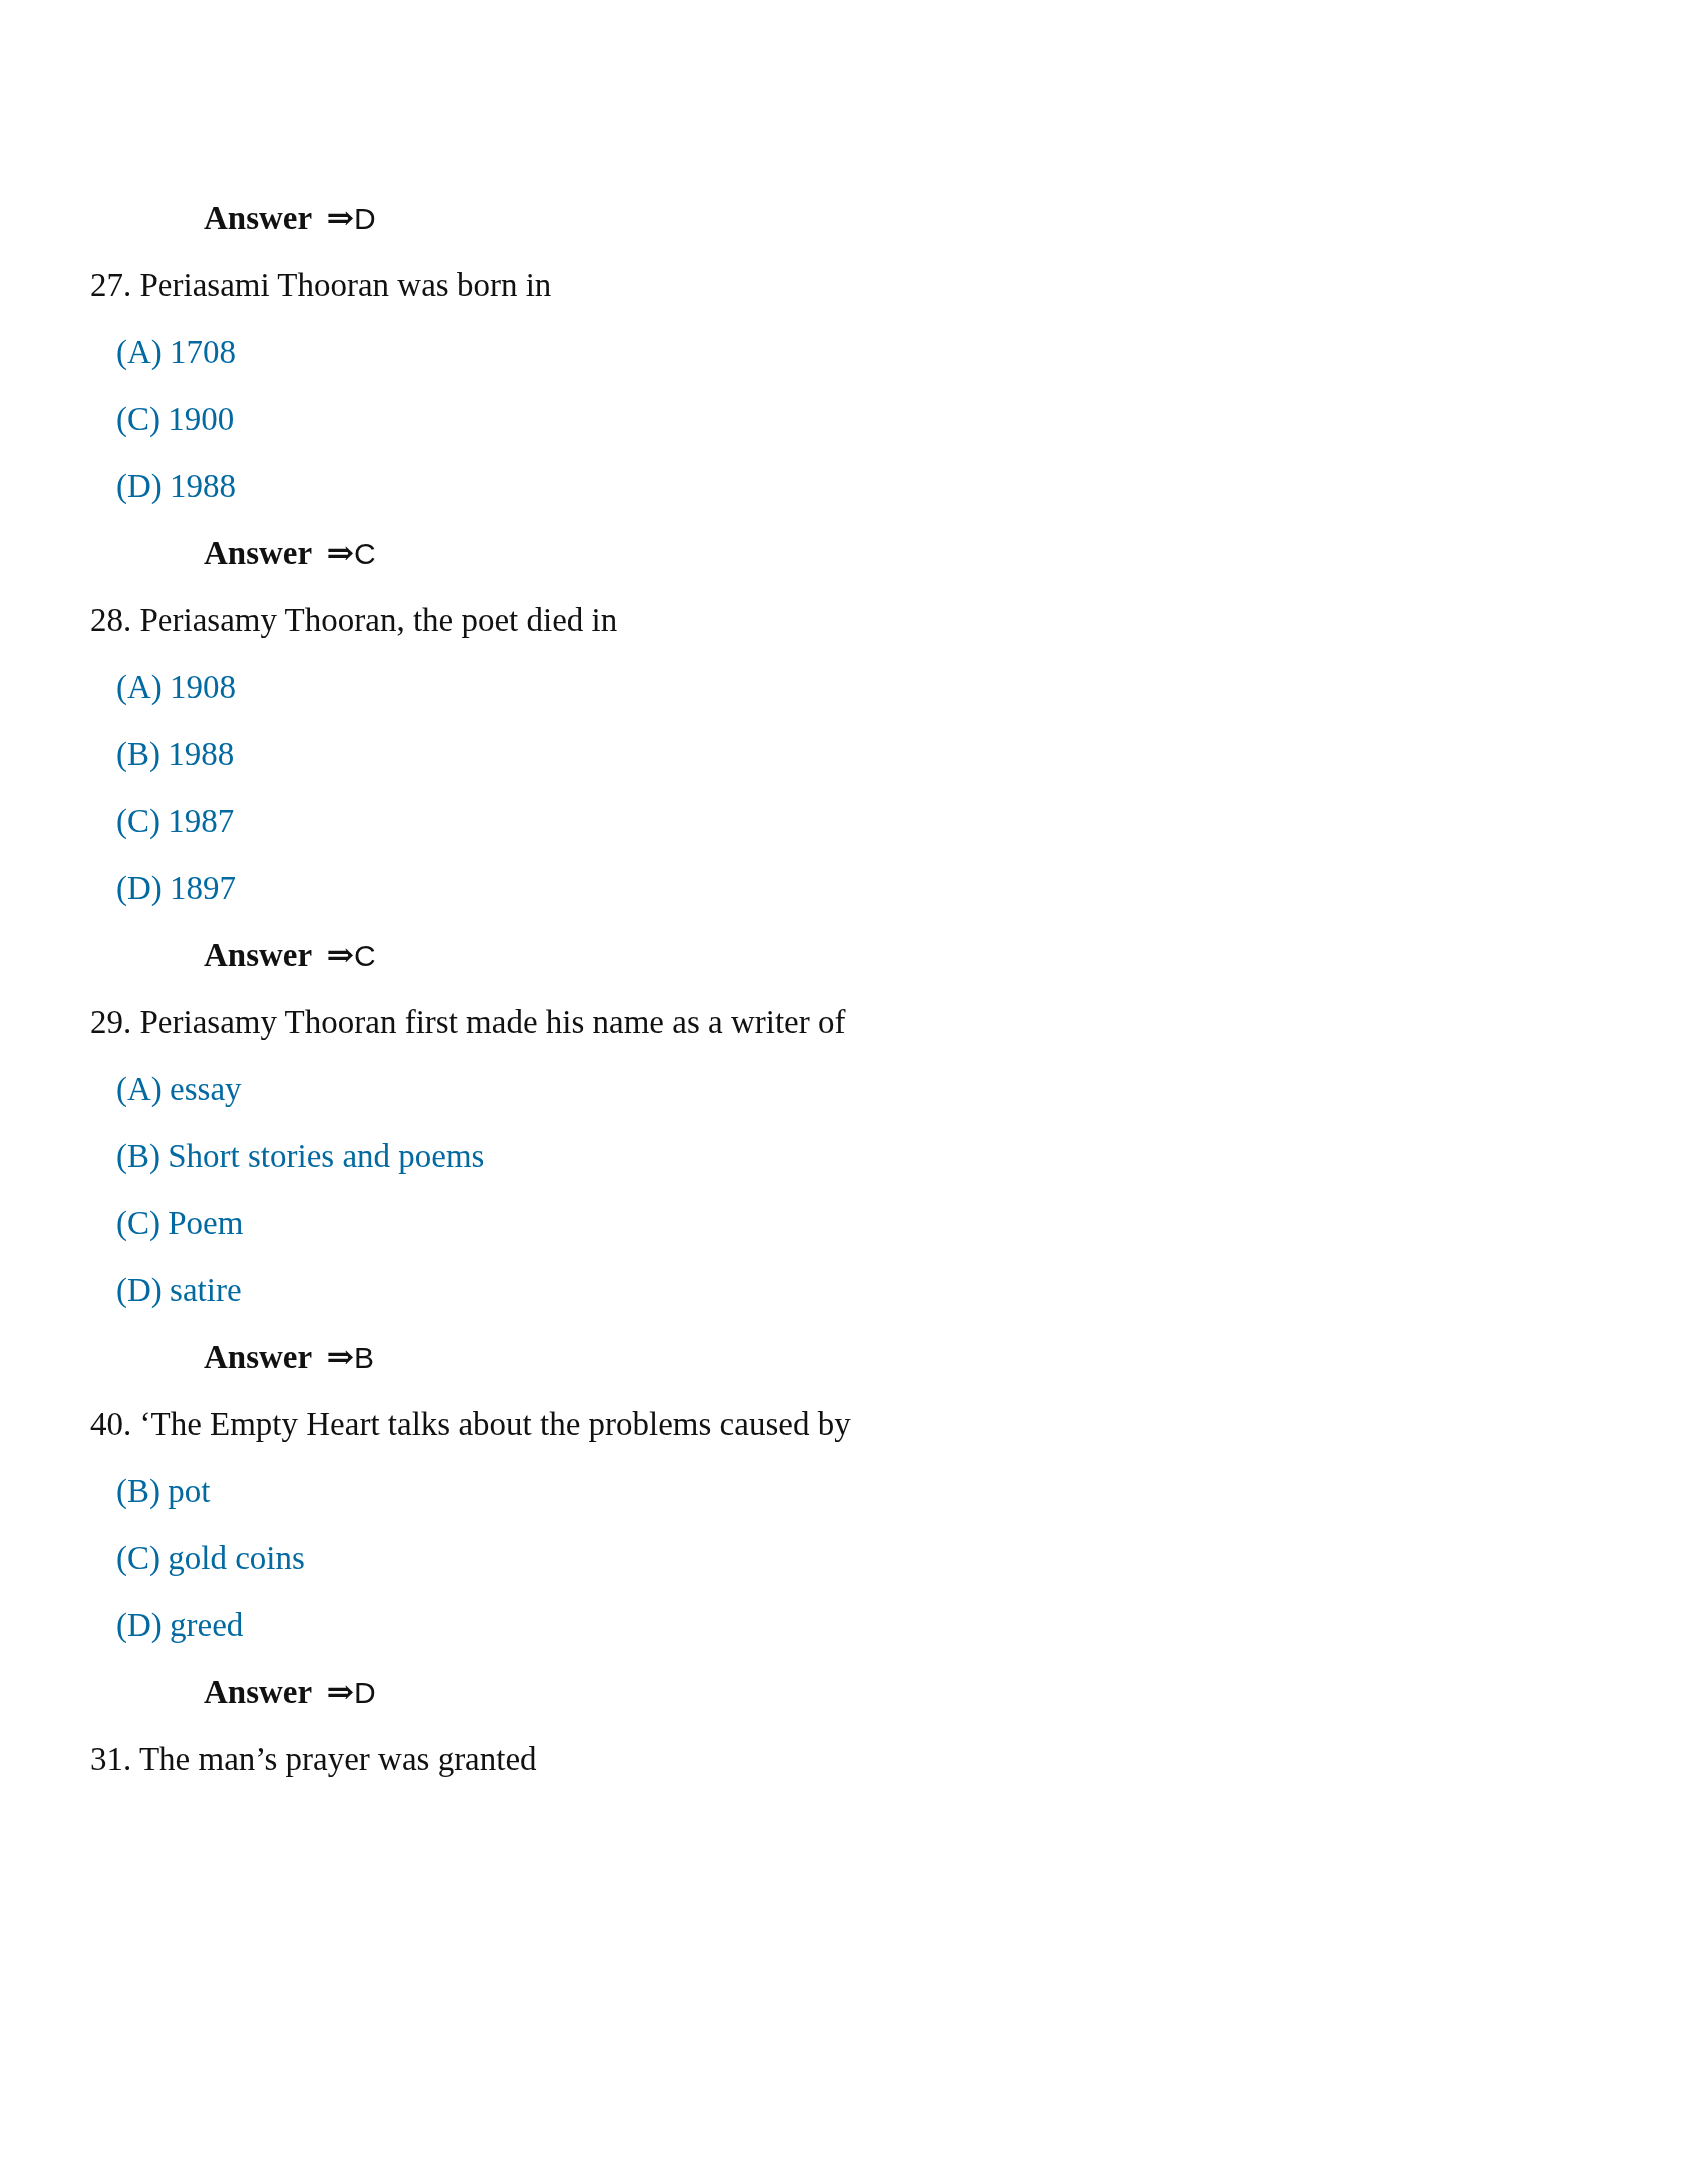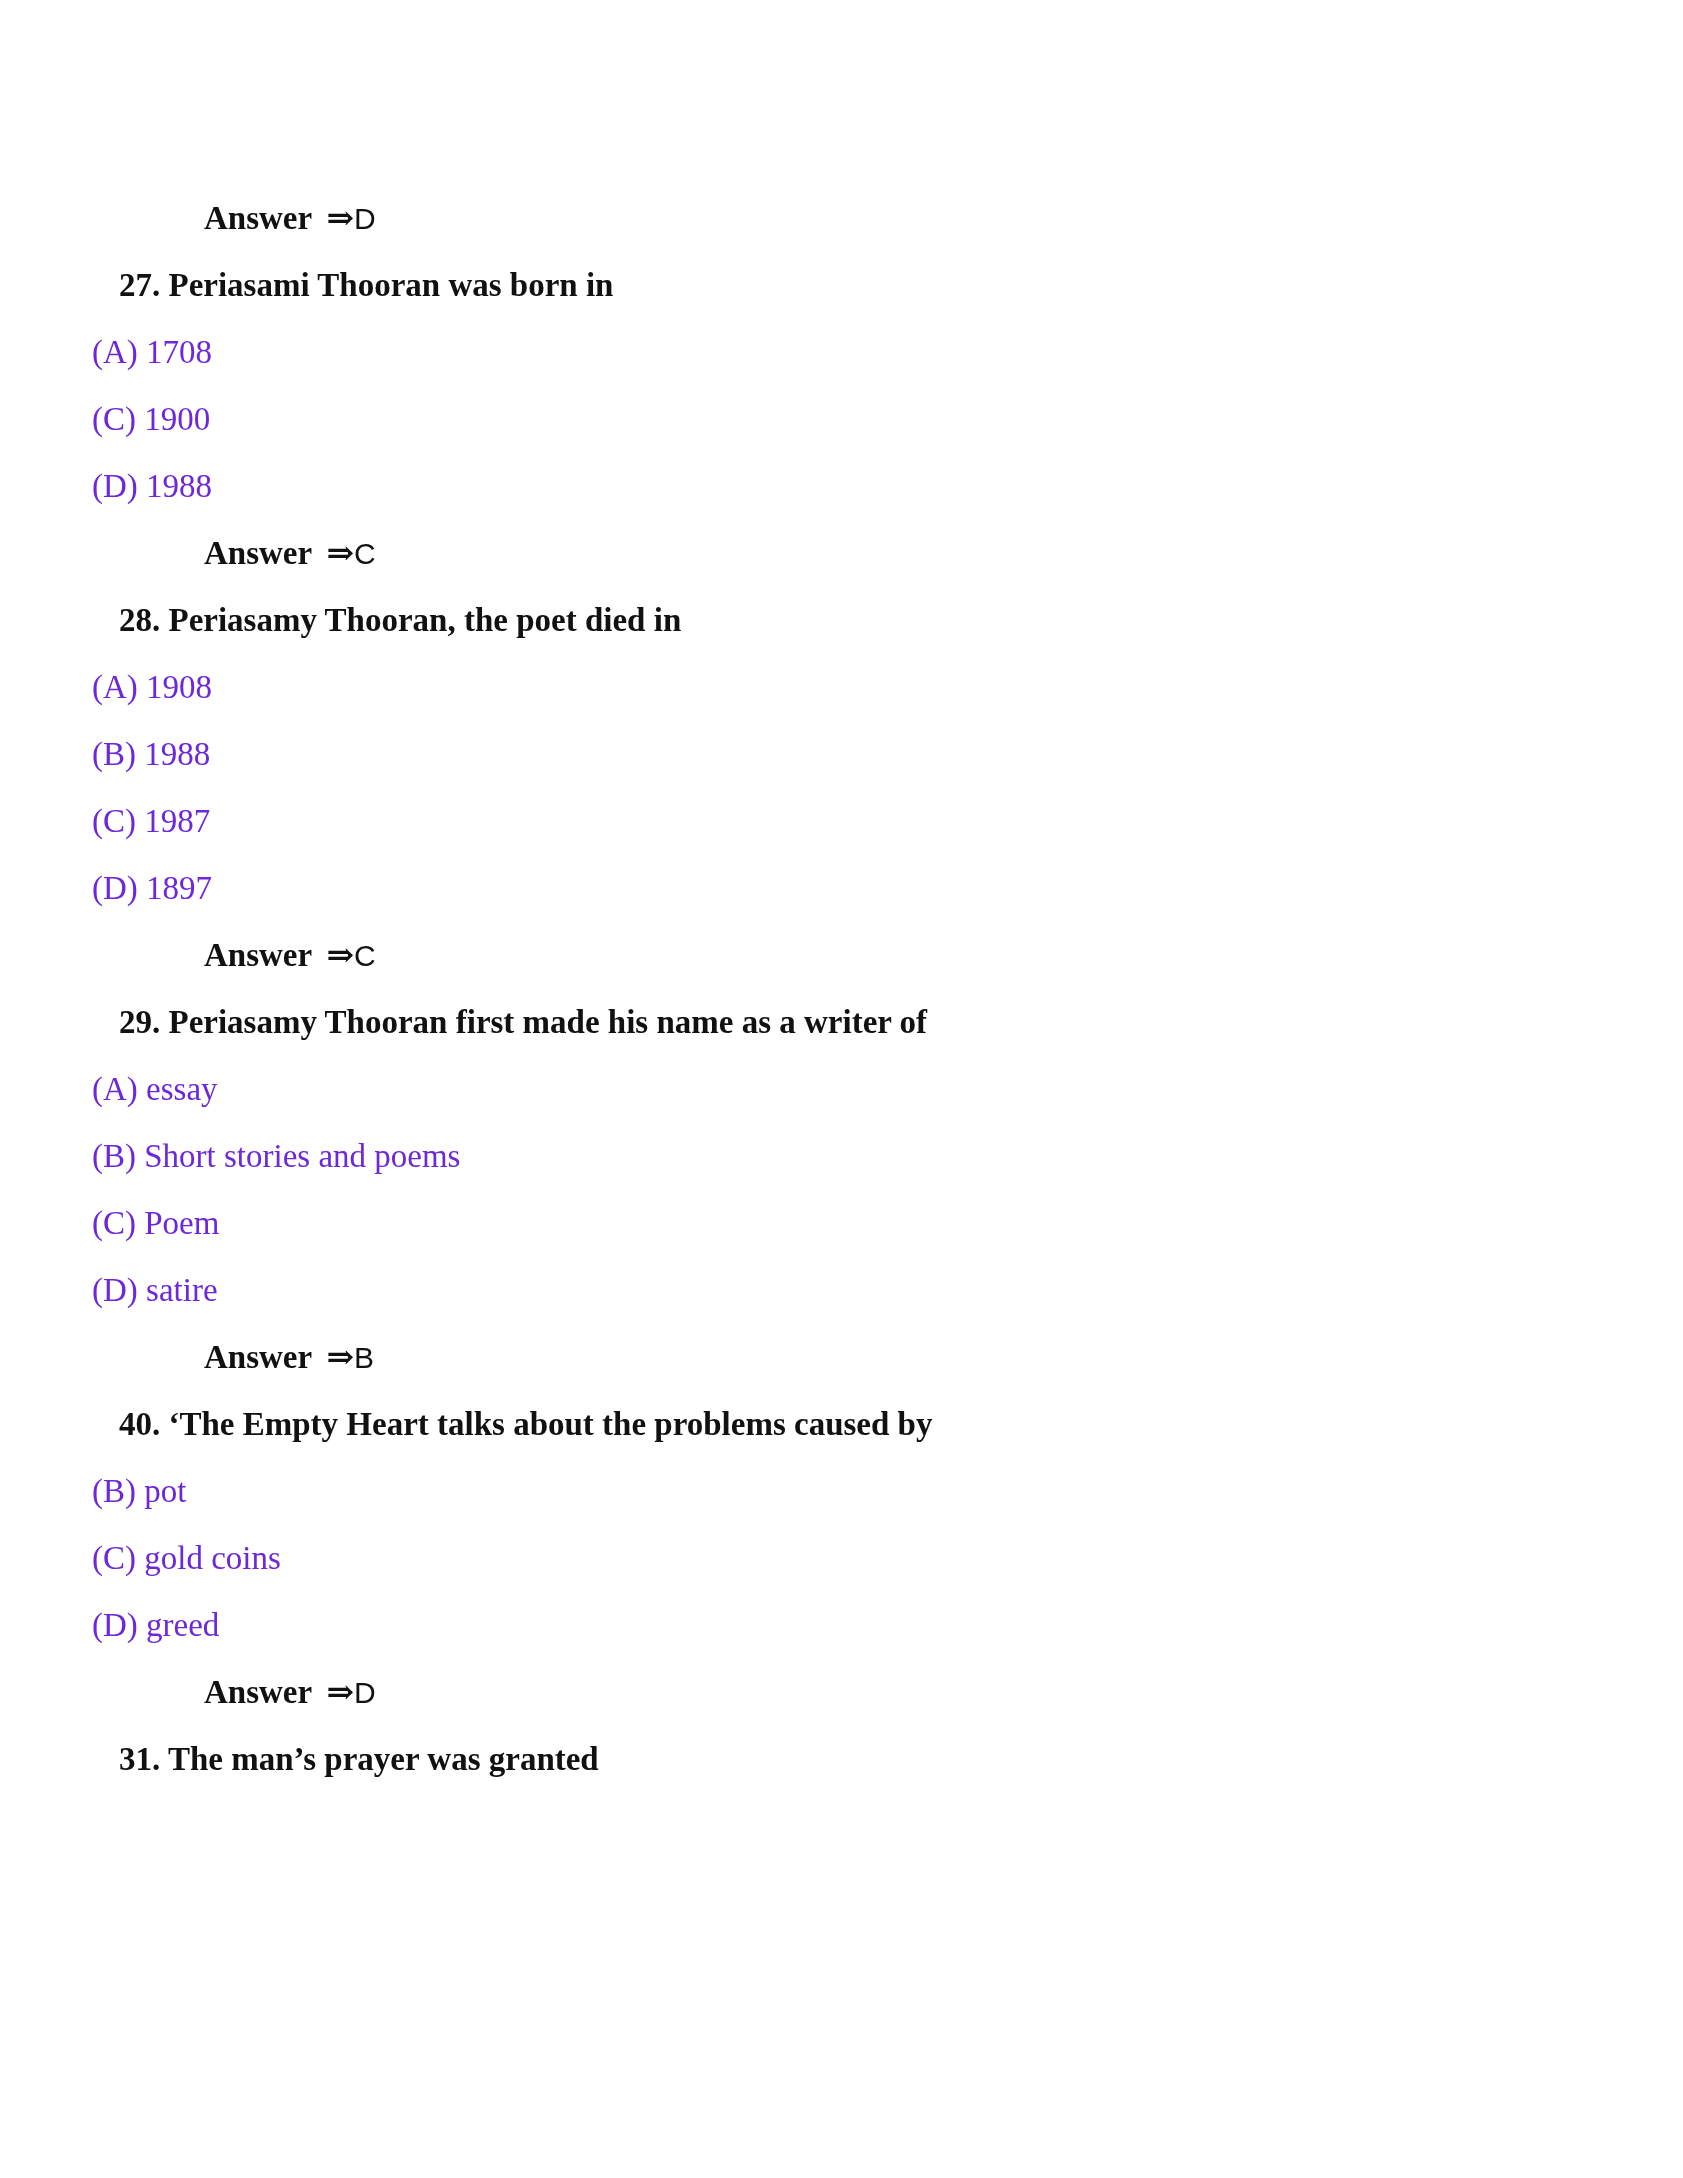--- a/index.html
+++ b/index.html
@@ -1,21 +1,21 @@
 <!DOCTYPE html>
 <html><head>
 <meta charset="utf-8">
 <style>
   html, body { margin: 0; padding: 0; background: #ffffff; }
   body { width: 1683px; height: 2178px; position: relative; overflow: hidden;
          font-family: "Liberation Serif", "DejaVu Serif", serif; color: #111; }
   .page { position: absolute; left: 0; top: 194px; width: 1471px; }
   .line { height: 67px; line-height: 48px; font-size: 33px; white-space: nowrap; }
-  .q { padding-left: 119px; font-weight: bold; }
-  .opt { padding-left: 92px; font-weight: normal; color: #6d28d9; }
+  .q { padding-left: 90px; font-weight: normal; }
+  .opt { padding-left: 116px; font-weight: normal; color: #0369a1; }
   .ans { padding-left: 204px; }
   .ans .lbl { font-weight: bold; }
   .ans .arrow { font-weight: bold; margin-left: 6px; }
   .ans .val { font-family: "Liberation Sans", "DejaVu Sans", sans-serif; font-size: 30px; }
 </style>
 </head>
 <body>
 
 <div class="page">
 

